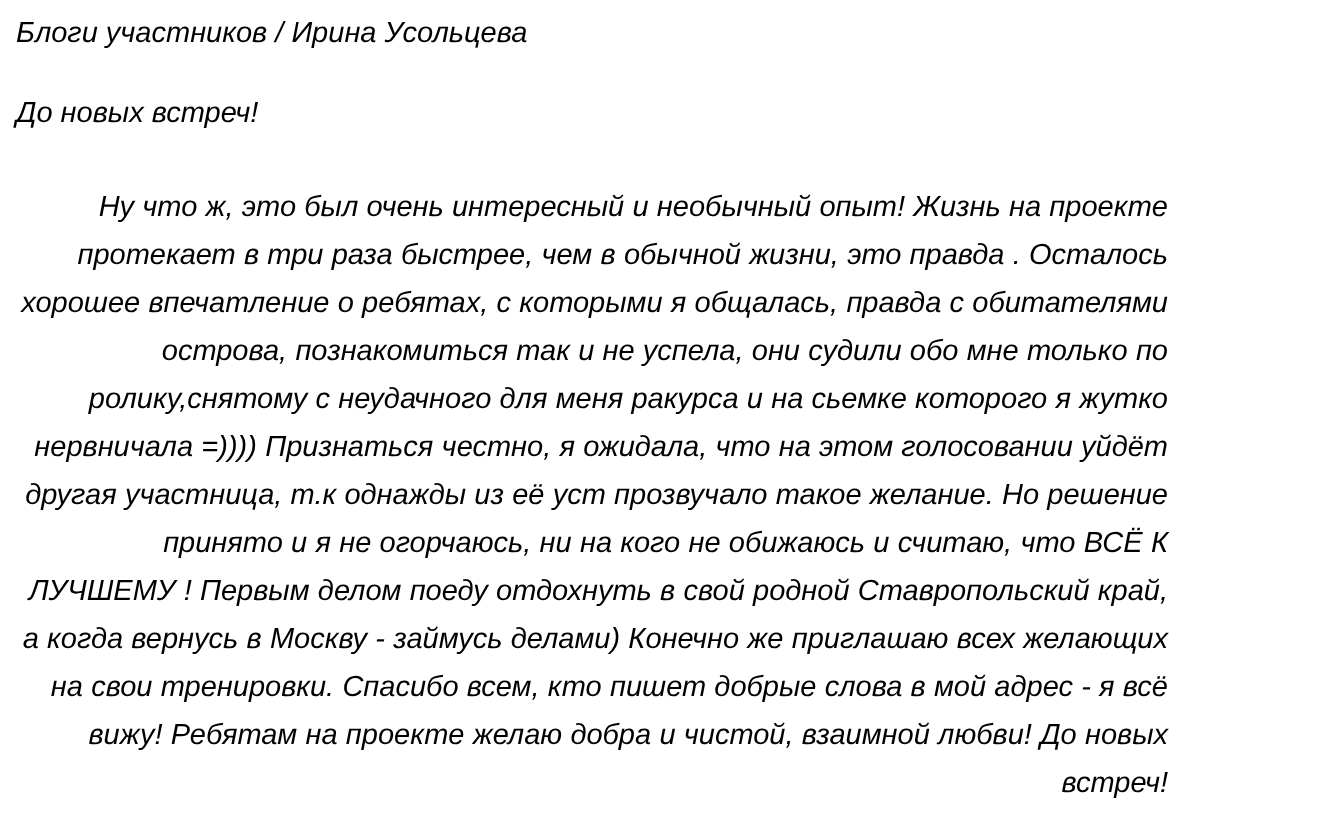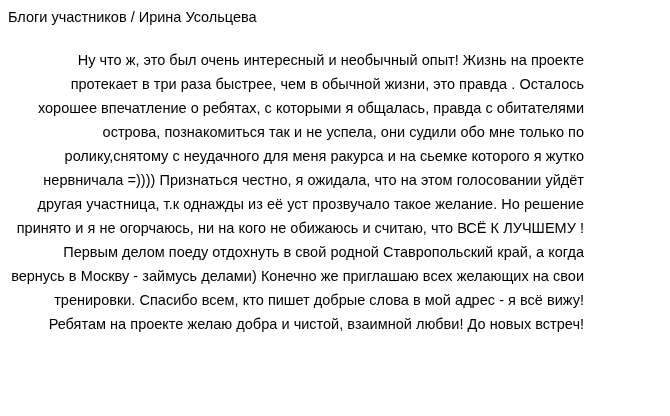--- a/index.html
+++ b/index.html
@@ -11,20 +11,21 @@
     width: 670px;
     height: 416px;
     font-family: "Liberation Sans", sans-serif;
     color: #000000;
     overflow: hidden;
   }
   .page {
     padding: 8px 14px 0 8px;
     box-sizing: border-box;
     width: 598px;
+    font-style: italic;
   }
   .breadcrumb {
     font-size: 14.5px;
     line-height: 18px;
     color: #000000;
     margin: 0 0 22px 0;
     white-space: nowrap;
   }
   .breadcrumb .sep {
     color: #000000;
@@ -46,16 +47,17 @@
 <body>
 
 <div class="page">
 
   <div class="breadcrumb">
     <span>Блоги участников</span>
     <span class="sep">/</span>
     <span>Ирина Усольцева</span>
   </div>
 
+  <p class="farewell">До новых встреч!</p>
 
   <p class="bodytext">Ну что ж, это был очень интересный и необычный опыт! Жизнь на проекте протекает в три раза быстрее, чем в обычной жизни, это правда . Осталось хорошее впечатление о ребятах, с которыми я общалась, правда с обитателями острова, познакомиться так и не успела, они судили обо мне только по ролику,снятому с неудачного для меня ракурса и на сьемке которого я жутко нервничала =)))) Признаться честно, я ожидала, что на этом голосовании уйдёт другая участница, т.к однажды из её уст прозвучало такое желание. Но решение принято и я не огорчаюсь, ни на кого не обижаюсь и считаю, что ВСЁ К ЛУЧШЕМУ ! Первым делом поеду отдохнуть в свой родной Ставропольский край, а когда вернусь в Москву - займусь делами) Конечно же приглашаю всех желающих на свои тренировки. Спасибо всем, кто пишет добрые слова в мой адрес - я всё вижу! Ребятам на проекте желаю добра и чистой, взаимной любви! До новых встреч!</p>
 
 </div>
 
 </body></html>

